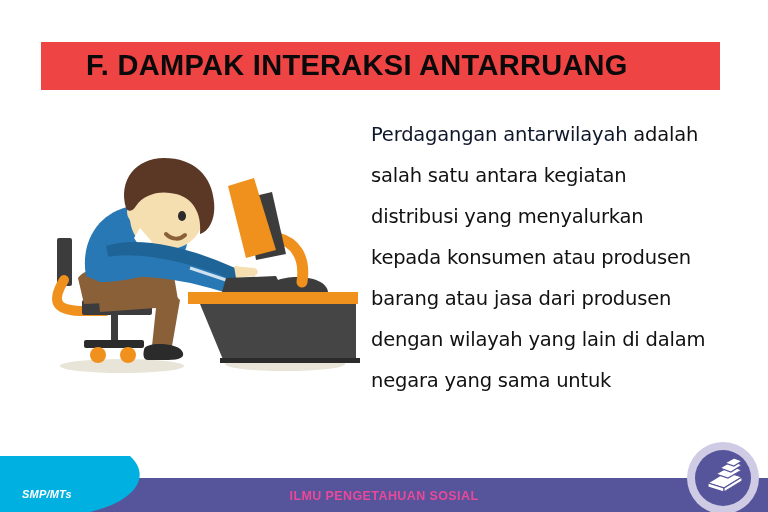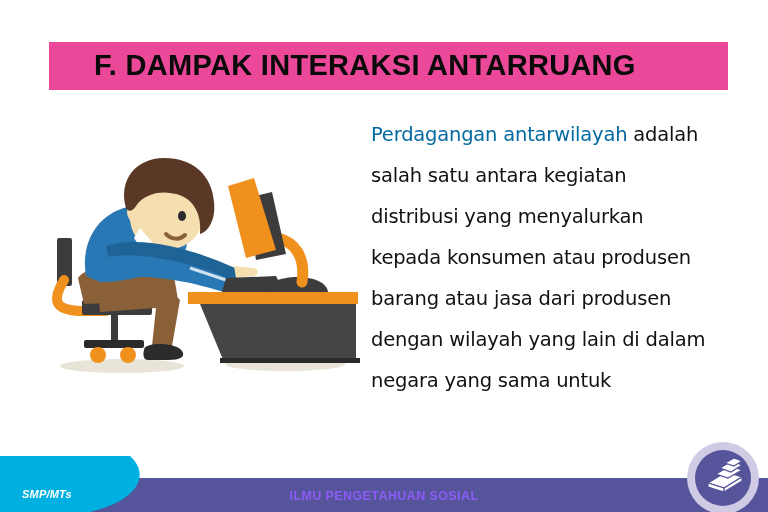--- a/index.html
+++ b/index.html
@@ -15,22 +15,21 @@
     font-family: "Liberation Sans", sans-serif;
   }
 
   
   #title-band {
     position: absolute;
     left: 41px;
     top: 42px;
     width: 679px;
     height: 48px;
-    background: #ec4899;
-    margin-left: 8px;
+    background: #ef4444;
   }
   #title-text {
     position: absolute;
     left: 45px;
     top: 50%;
     transform: translateY(-52%);
     font-size: 29px;
     font-weight: bold;
     color: #0a0a0a;
     letter-spacing: 0.3px;
@@ -46,21 +45,21 @@
     width: 390px;
   }
   .body-line {
     font-size: 19.5px;
     line-height: 41px;
     color: #111111;
     white-space: nowrap;
     font-family: "DejaVu Sans", sans-serif;
     letter-spacing: -0.2px;
   }
-  .hl-red { color: #0369a1; }
+  .hl-red { color: #0f172a; }
 
   
   #illustration {
     position: absolute;
     left: 40px;
     top: 150px;
     width: 330px;
     height: 250px;
   }
   #illustration svg { display: block; }
@@ -95,21 +94,21 @@
     font-family: "Liberation Sans", sans-serif;
   }
   #footer-subject {
     position: absolute;
     left: 0;
     top: 489px;
     width: 768px;
     text-align: center;
     font-size: 12.5px;
     font-weight: bold;
-    color: #8b5cf6;
+    color: #ec4899;
     letter-spacing: 0.4px;
     font-family: "Liberation Sans", sans-serif;
   }
 
   
   #footer-badge {
     position: absolute;
     left: 686px;
     top: 441px;
     width: 74px;

